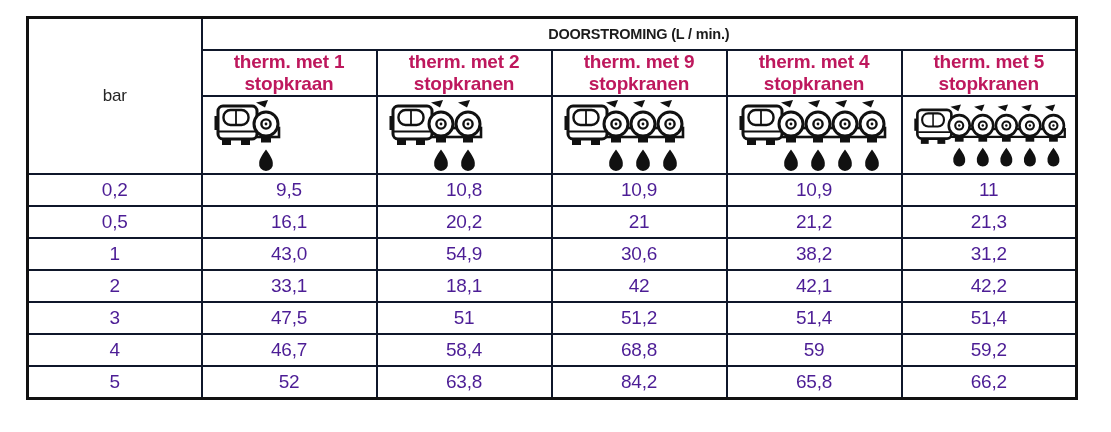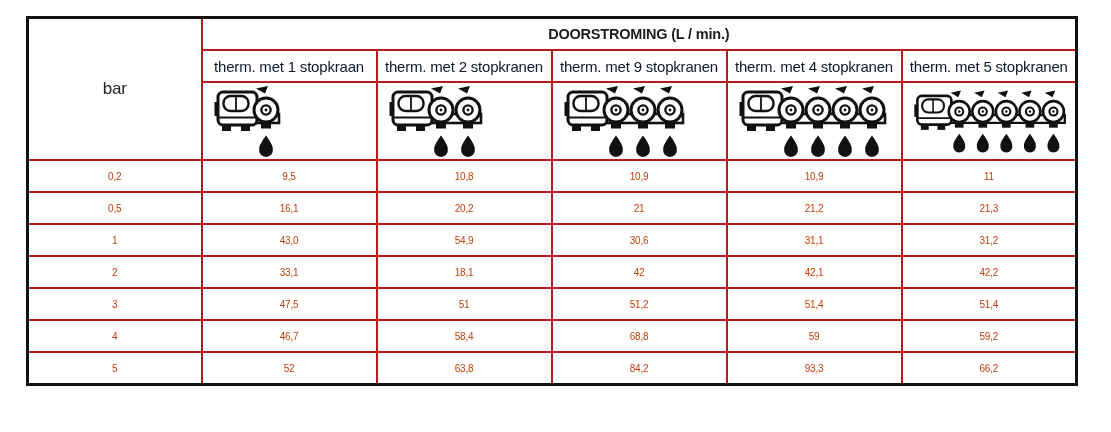--- a/index.html
+++ b/index.html
@@ -15,54 +15,55 @@
   table.flow-table {
     position: absolute;
     left: 26px;
     top: 16px;
     width: 1049px;
     border-collapse: collapse;
     table-layout: fixed;
     border: 3px solid #111111;
   }
   table.flow-table td {
-    border: 2px solid #b91c1c;
+    border: 2px solid #0f172a;
     text-align: center;
     vertical-align: middle;
     padding: 0;
     letter-spacing: -0.2px;
     overflow: hidden;
   }
   tr.title-row td.main-header {
     height: 30px;
     font-weight: bold;
     font-size: 14.5px;
     color: #1c1c1c;
   }
   td.bar-cell {
     vertical-align: bottom;
     font-size: 17px;
     padding-bottom: 38px;
   }
   tr.subheader-row td {
     height: 30px;
-    font-size: 15px;
-    color: #0f172a;
+    font-size: 19px;
+    color: #be185d;
+    font-weight: bold;
   }
   tr.icon-row td {
     height: 73px;
     text-align: left;
     vertical-align: middle;
     padding-left: 10px;
   }
   tr.icon-row svg { display: block; max-width: 95%; height: auto; }
   tr.data-row td {
     height: 30px;
-    font-size: 10px;
-    color: #c2410c;
+    font-size: 19px;
+    color: #4c1d95;
   }
 </style>
 </head>
 <body>
 
 <div class="page">
   <table class="flow-table">
     <colgroup>
       <col style="width:174px">
         <col style="width:175px">
@@ -242,21 +243,21 @@
         <td>20,2</td>
         <td>21</td>
         <td>21,2</td>
         <td>21,3</td>
       </tr>
       <tr class="data-row">
         <td>1</td>
         <td>43,0</td>
         <td>54,9</td>
         <td>30,6</td>
-        <td>31,1</td>
+        <td>38,2</td>
         <td>31,2</td>
       </tr>
       <tr class="data-row">
         <td>2</td>
         <td>33,1</td>
         <td>18,1</td>
         <td>42</td>
         <td>42,1</td>
         <td>42,2</td>
       </tr>
@@ -274,18 +275,18 @@
         <td>58,4</td>
         <td>68,8</td>
         <td>59</td>
         <td>59,2</td>
       </tr>
       <tr class="data-row">
         <td>5</td>
         <td>52</td>
         <td>63,8</td>
         <td>84,2</td>
-        <td>93,3</td>
+        <td>65,8</td>
         <td>66,2</td>
       </tr>
     </tbody>
   </table>
 </div>
 
 </body></html>

